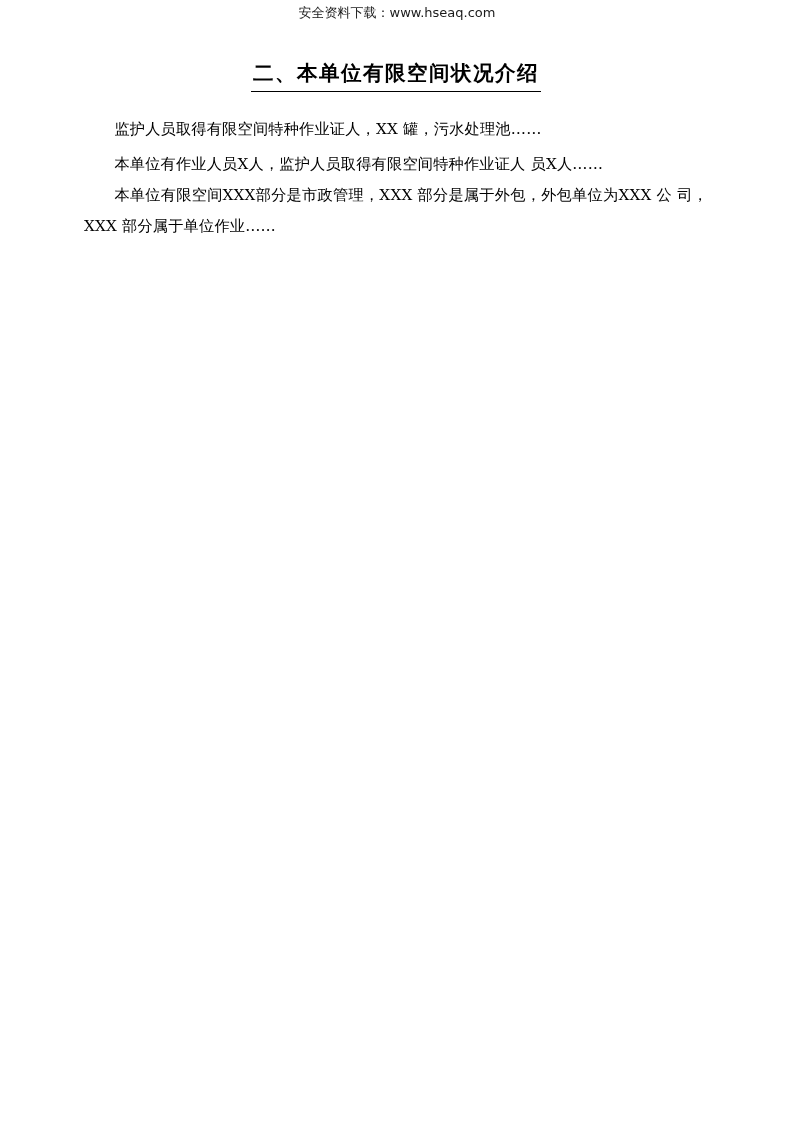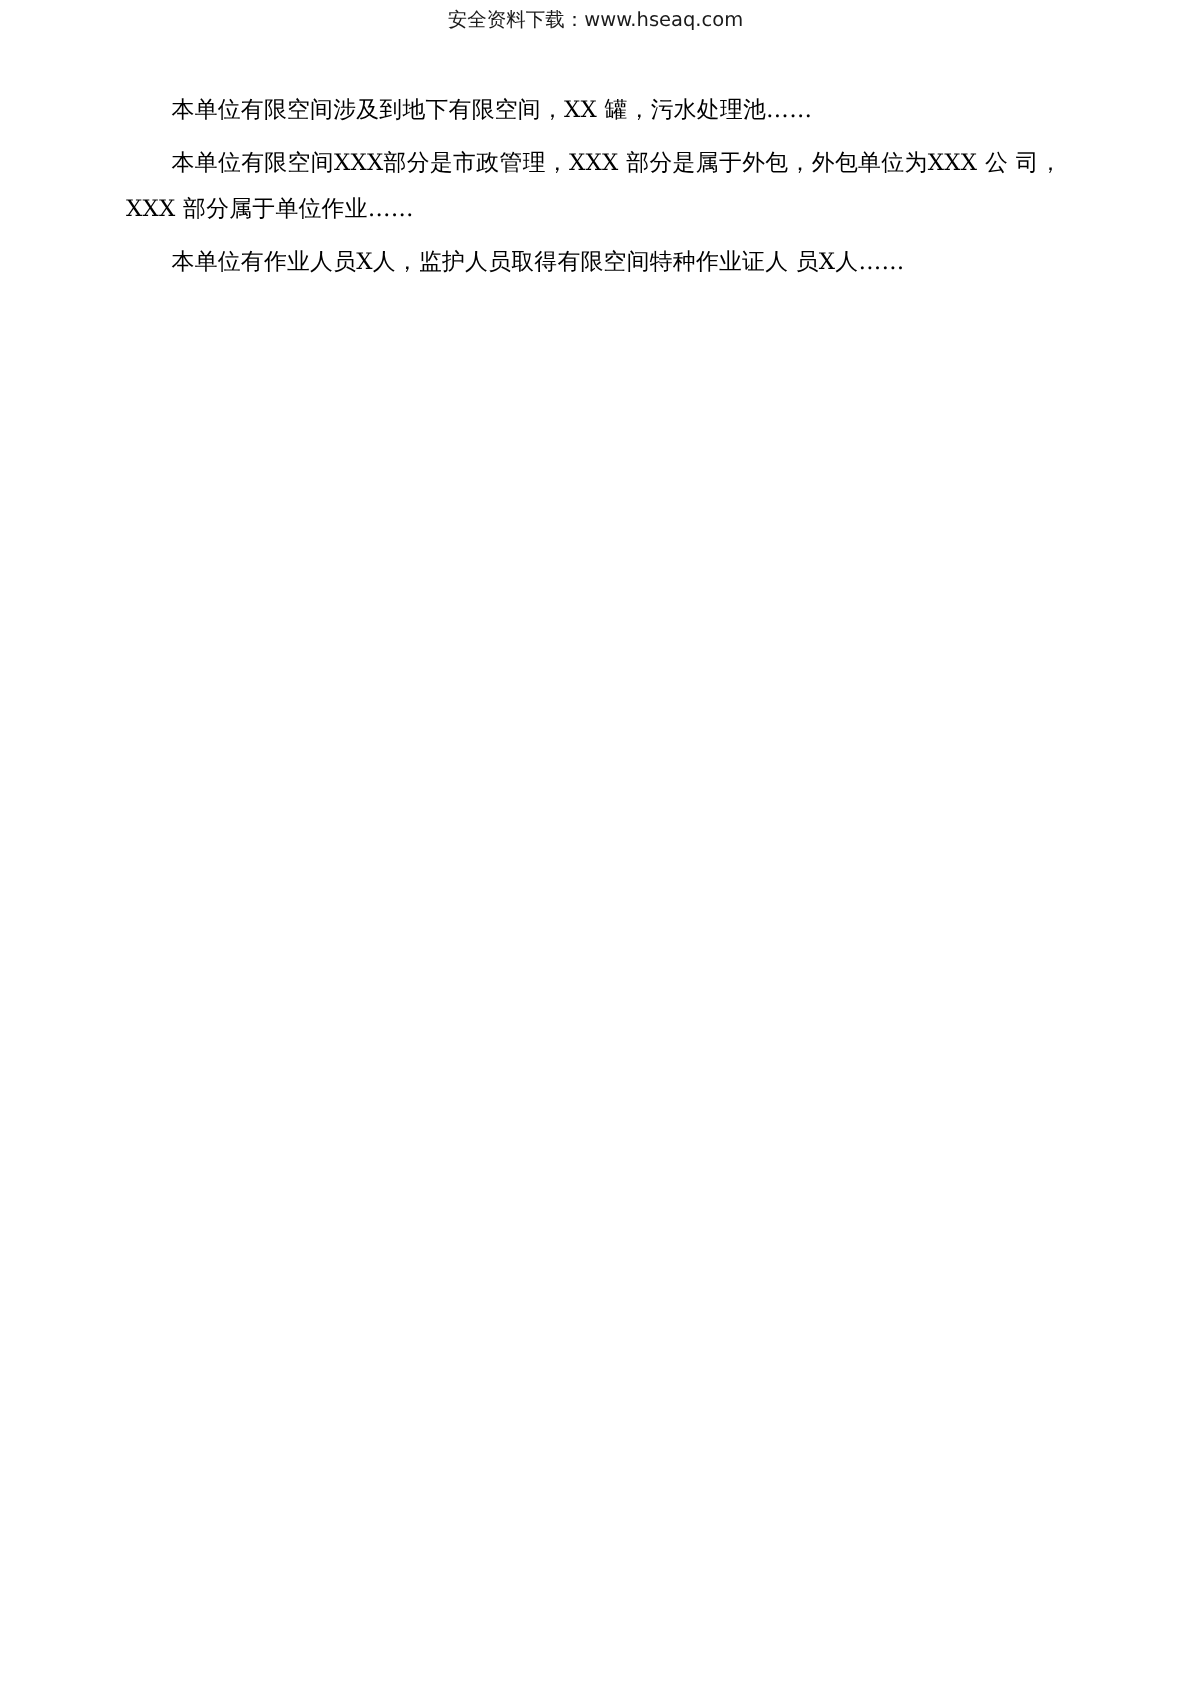--- a/index.html
+++ b/index.html
@@ -72,19 +72,22 @@
 </style>
 </head>
 <body>
 
 <div class="page">
 
   <div class="watermark">安全资料下载：www.hseaq.com</div>
 
   <div class="doc-body">
 
+    <h1 class="doc-title">
+      <span class="title-inner">二、本单位有限空间状况介绍</span>
+    </h1>
 
-    <p class="para indent p2">本单位有限空间涉及到地下有限空间，XX 罐，污水处理池……</p>
+    <p class="para indent p2">监护人员取得有限空间特种作业证人，XX 罐，污水处理池……</p>
+    <p class="para indent p4">本单位有作业人员X人，监护人员取得有限空间特种作业证人 员X人……</p>
     <p class="para indent p3">本单位有限空间XXX部分是市政管理，XXX 部分是属于外包，外包单位为XXX 公 司，XXX 部分属于单位作业……</p>
-    <p class="para indent p4">本单位有作业人员X人，监护人员取得有限空间特种作业证人 员X人……</p>
 
   </div>
 </div>
 
 </body></html>

